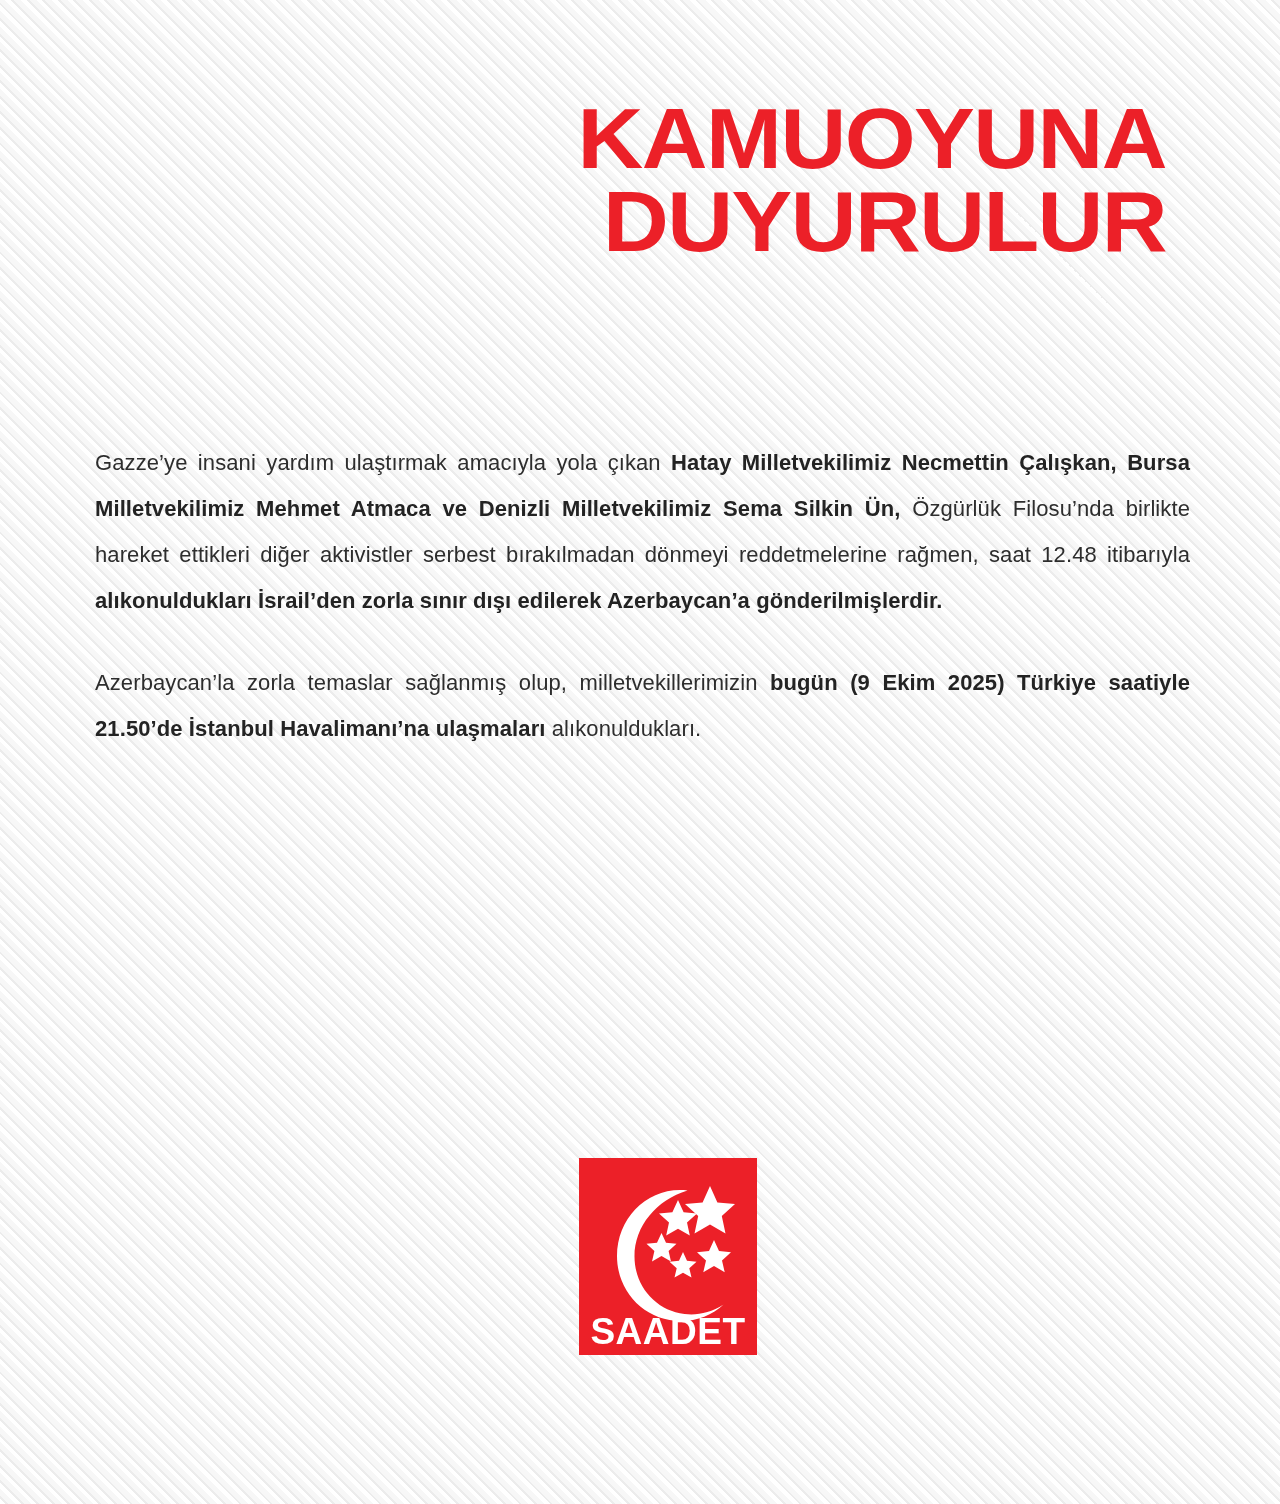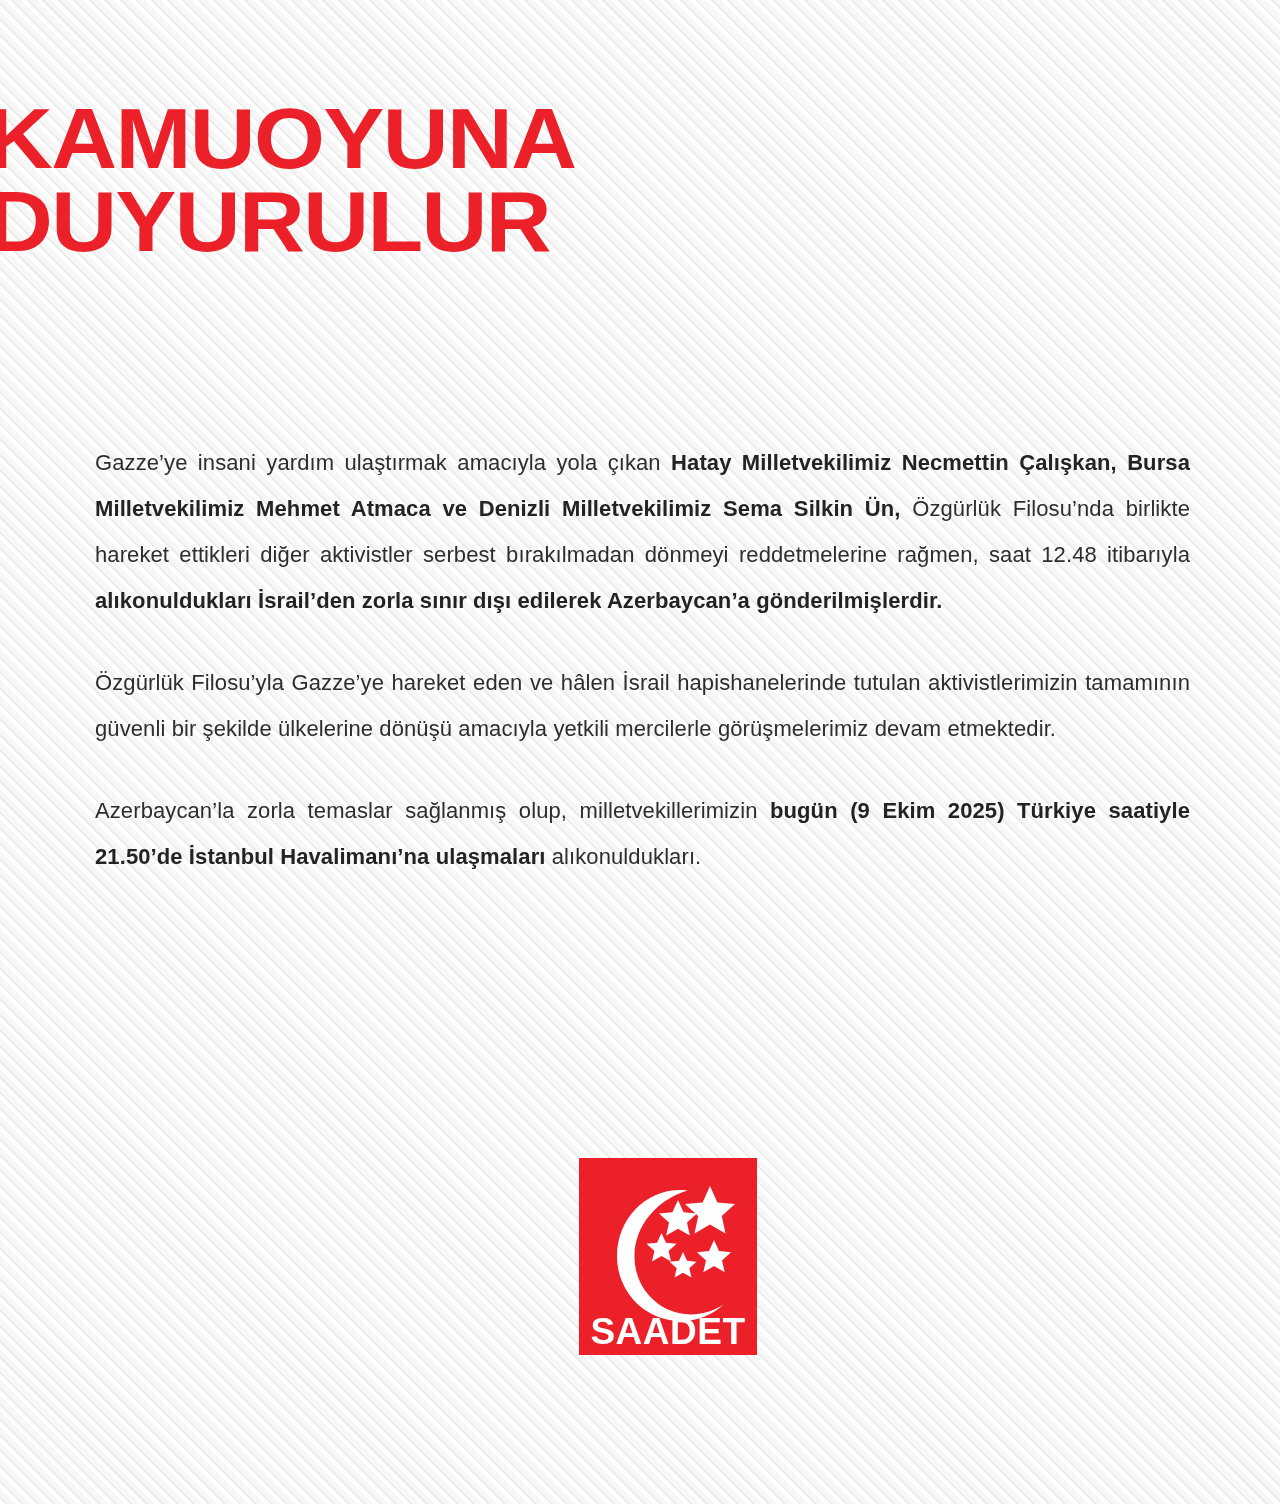--- a/index.html
+++ b/index.html
@@ -31,23 +31,22 @@
     );
     box-sizing: border-box;
   }
 
   
   #headline {
     position: absolute;
     top: 100px;
     left: 0;
     width: 1132px;
-    text-align: left;
+    text-align: right;
     line-height: 0.90;
-    padding-left: 21px;
   }
   .headline-line {
     display: block;
     color: #ec2028;
     font-family: "Liberation Sans Narrow", "Liberation Sans", sans-serif;
     font-weight: bold;
     font-size: 86px;
     letter-spacing: -1.5px;
     transform: scaleX(1.06);
     transform-origin: center;
@@ -105,21 +104,20 @@
 
   <div id="headline">
     <span class="headline-line l1">KAMUOYUNA</span>
     <span class="headline-line l2">DUYURULUR</span>
   </div>
 
   <div id="body-copy">
 
     <p class="para"><span>Gazze’ye insani yardım ulaştırmak amacıyla yola çıkan </span><b>Hatay Milletvekilimiz Necmettin Çalışkan, Bursa Milletvekilimiz Mehmet Atmaca ve Denizli Milletvekilimiz Sema Silkin Ün,</b><span> Özgürlük Filosu’nda birlikte hareket ettikleri diğer aktivistler serbest bırakılmadan dönmeyi reddetmelerine rağmen, saat 12.48 itibarıyla </span><b>alıkonuldukları İsrail’den zorla sınır dışı edilerek Azerbaycan’a gönderilmişlerdir.</b></p>
 
-    <p class="para"><span>Özgürlük Filosu’yla Gazze’ye hareket eden ve hâlen İsrail hapishanelerinde tutulan aktivistlerimizin tamamının güvenli bir şekilde ülkelerine dönüşü amacıyla yetkili mercilerle görüşmelerimiz devam etmektedir.</span></p>
 
     <p class="para"><span>Azerbaycan’la zorla temaslar sağlanmış olup, milletvekillerimizin </span><b>bugün (9 Ekim 2025) Türkiye saatiyle 21.50’de İstanbul Havalimanı’na ulaşmaları</b><span> alıkonuldukları.</span></p>
 
   </div>
 
   <div id="logo">
     <svg viewBox="0 0 178 197" xmlns="http://www.w3.org/2000/svg">
 
       <path d="M108.5 32.5
                C 70 28 38 59 38 98

